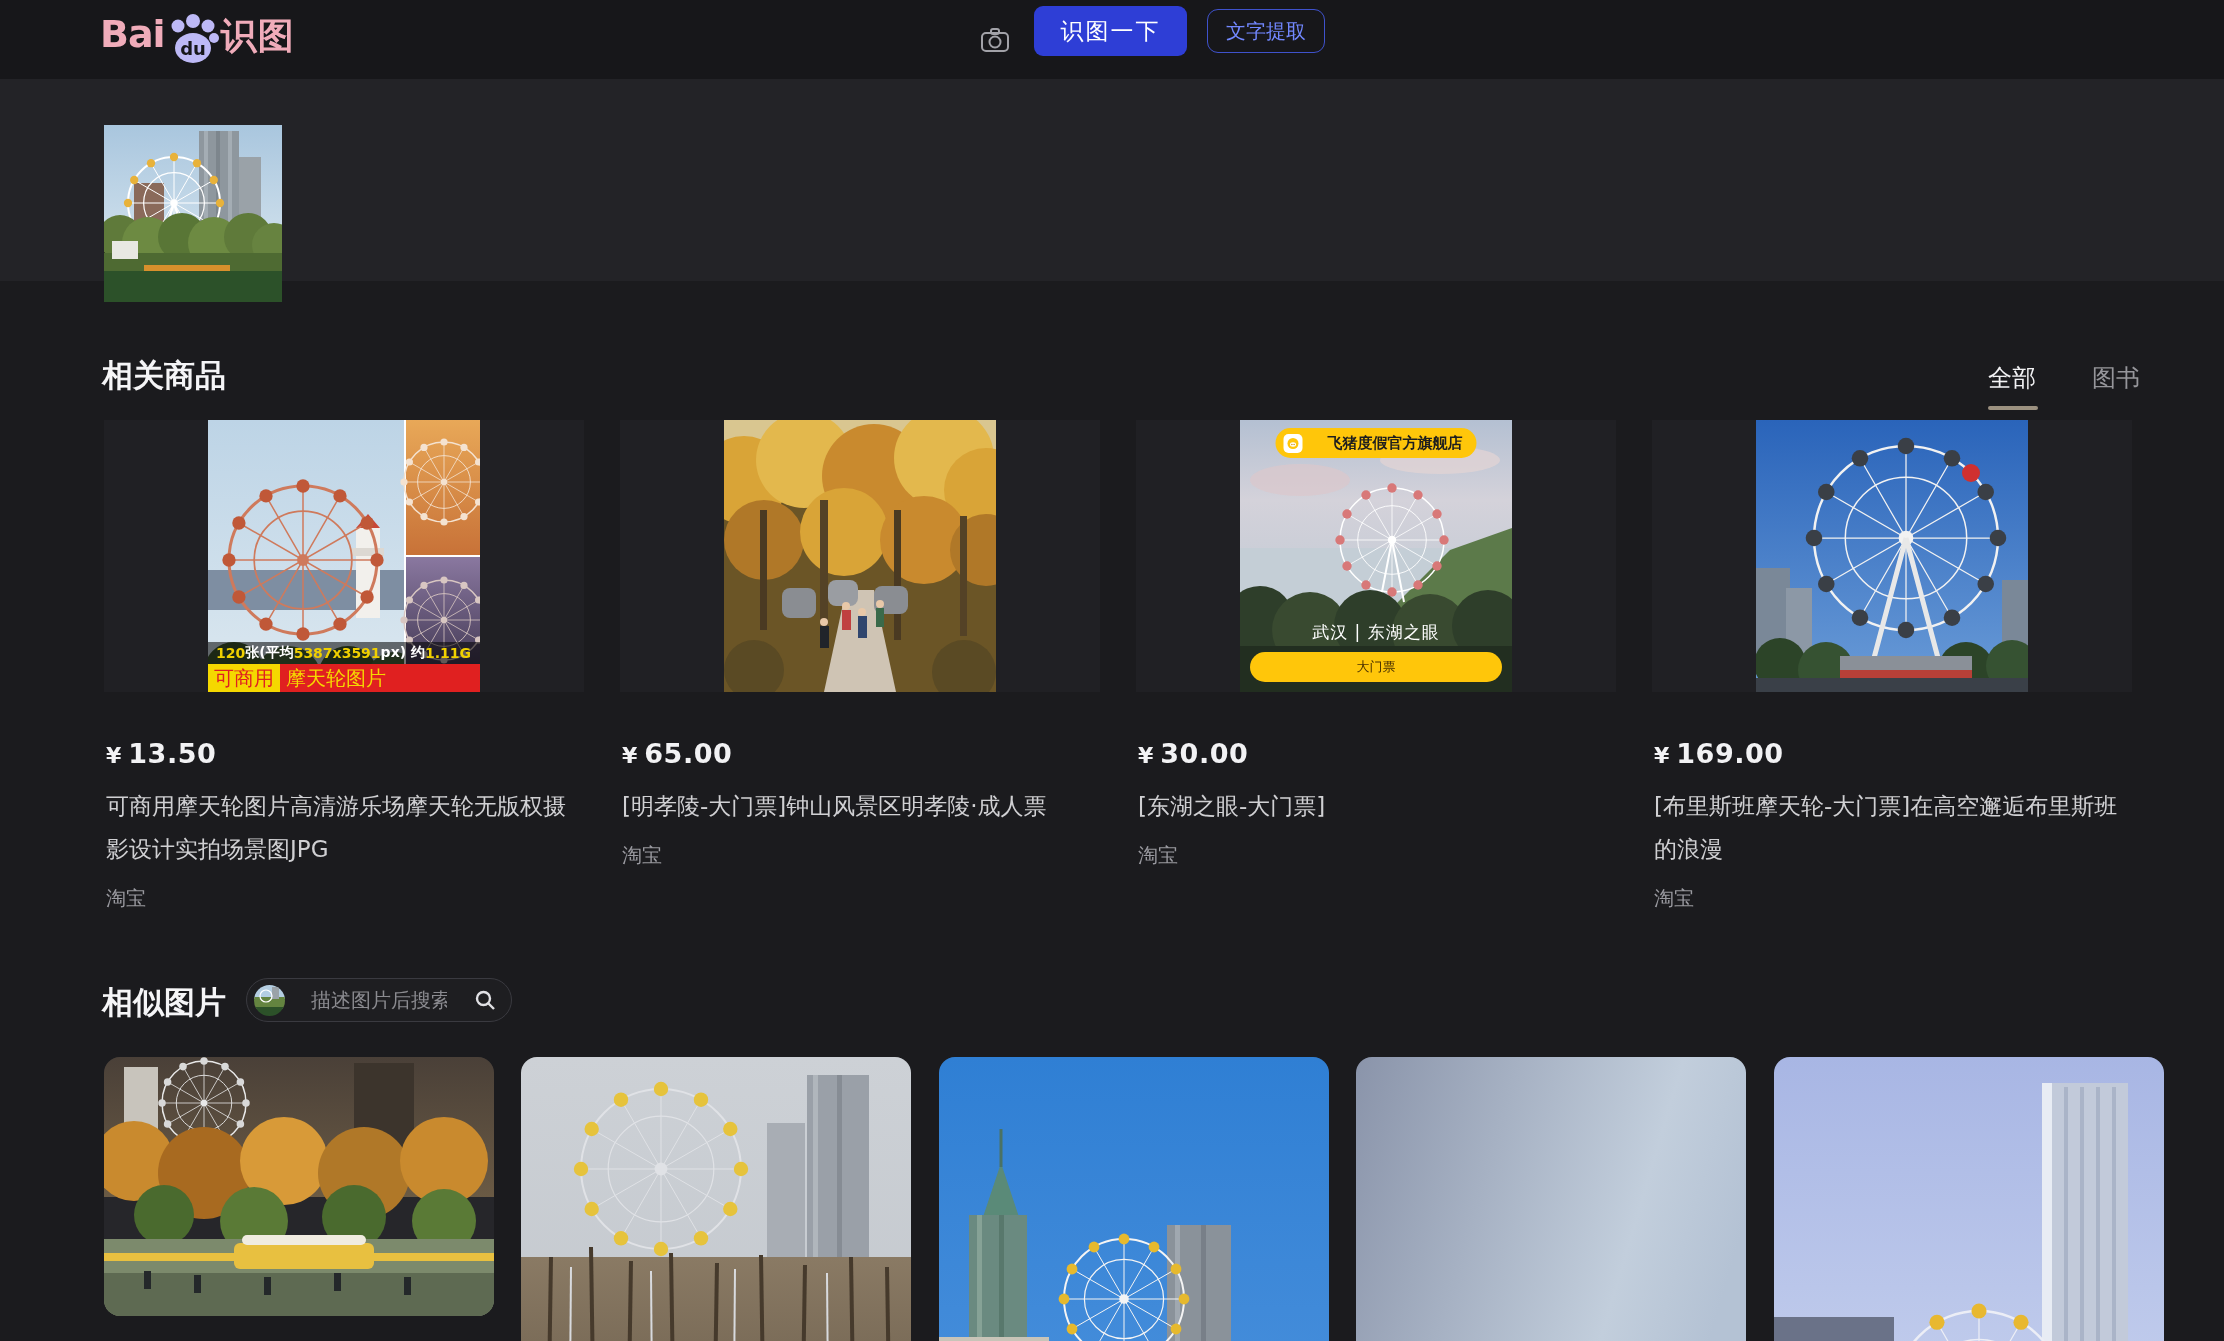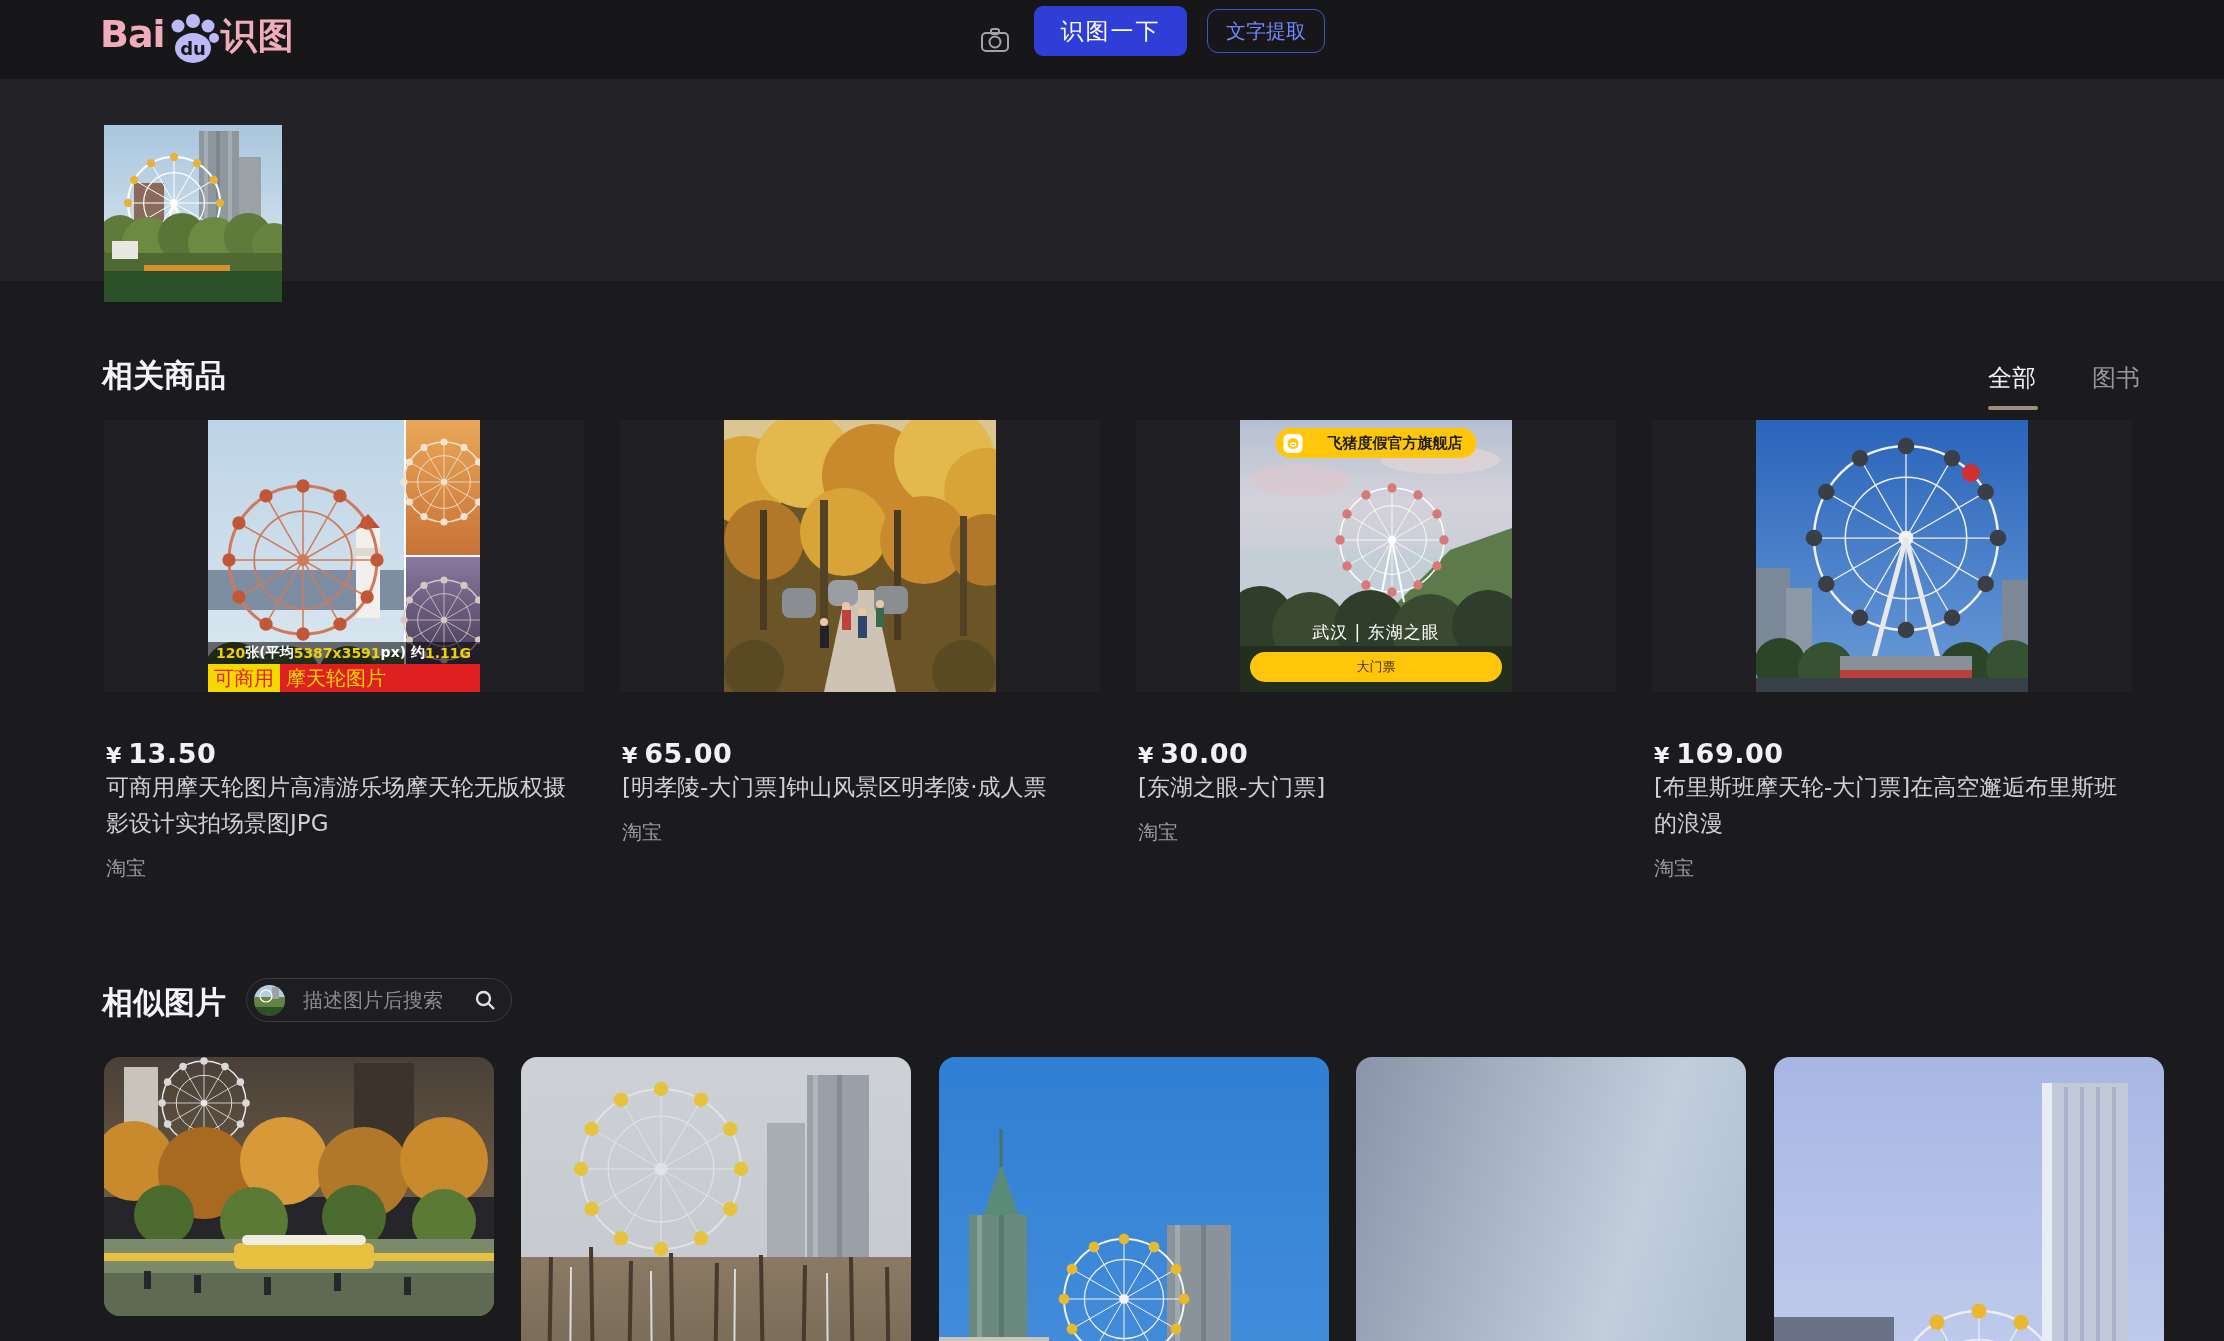--- a/index.html
+++ b/index.html
@@ -38,21 +38,21 @@
   .tab-all{left:1988px;color:#f2f2f4;}
   .tab-books{left:2092px;color:#96969b;}
   .tab-underline{position:absolute;left:0;top:44px;width:50px;height:4px;border-radius:2px;background:#9c9180;}
   
   .card{position:absolute;top:420px;width:480px;cursor:pointer;}
   .card-imgbox{width:480px;height:272px;background:#202024;display:flex;justify-content:center;overflow:hidden;}
   .photo{position:relative;width:272px;height:272px;overflow:hidden;flex:0 0 auto;}
   .price{margin-top:46px;color:#f2f2f4;display:flex;align-items:baseline;padding-left:2px;}
   .price .cur{font-size:22px;font-weight:bold;margin-right:7px;}
   .price .val{font-size:27px;font-weight:bold;letter-spacing:0.5px;}
-  .ptitle{margin-top:0;width:476px;color:#d0d0d3;font-size:23px;line-height:36px;padding-left:2px;}
+  .ptitle{margin-top:16px;width:476px;color:#d0d0d3;font-size:23px;line-height:43px;padding-left:2px;}
   .psource{margin-top:14px;color:#9a9aa0;font-size:20px;padding-left:2px;}
   
   .ov-stats{position:absolute;left:0;right:0;bottom:28px;height:22px;background:rgba(0,0,0,0.55);
     display:flex;align-items:center;padding-left:8px;font-size:14px;font-weight:bold;white-space:nowrap;}
   .ov-stats .y{color:#f0d000;}
   .ov-stats .w{color:#ffffff;}
   .ov-banner{position:absolute;left:0;right:0;bottom:0;height:28px;display:flex;font-size:20px;font-weight:normal;line-height:28px;}
   .ov-banner .seg-a{background:#f5d800;color:#e02020;padding:0 6px;white-space:nowrap;}
   .ov-banner .seg-b{background:#e02020;color:#f5d800;padding:0 6px;flex:1;white-space:nowrap;}
   
@@ -61,21 +61,21 @@
     color:#1e1e1e;font-size:15px;font-weight:bold;white-space:nowrap;}
   .badge-ic{width:19px;height:19px;border-radius:5px;background:#ffffff;display:flex;align-items:center;justify-content:center;}
   .photo-caption{position:absolute;left:0;right:0;bottom:48px;text-align:center;color:#ffffff;font-size:17px;letter-spacing:1px;}
   .ticket-pill{position:absolute;left:10px;right:10px;bottom:10px;height:30px;border-radius:15px;background:#ffc60a;
     color:#4a3000;font-size:13px;display:flex;align-items:center;justify-content:center;}
   
   .sim-search{position:absolute;left:246px;top:978px;width:266px;height:44px;box-sizing:border-box;
     background:#1e1e21;border:1px solid #3a3a40;border-radius:22px;display:flex;align-items:center;padding:0 14px 0 7px;}
   .sim-avatar{width:31px;height:31px;border-radius:50%;overflow:hidden;flex:0 0 auto;}
   .sim-input{flex:1;min-width:0;background:transparent;border:none;outline:none;color:#d8d8dc;
-    font-size:20px;padding:0 18px;font-family:inherit;}
+    font-size:20px;padding:0 26px;font-family:inherit;}
   .sim-input::placeholder{color:#8b8b90;}
   .sim-img{position:absolute;top:1057px;width:390px;border-radius:16px;overflow:hidden;cursor:pointer;background:#26262a;}
   .sim-img svg{display:block;}
   svg{display:block;}
 </style>
 </head>
 <body>
 
 <div class="header">
   <div class="logo">

